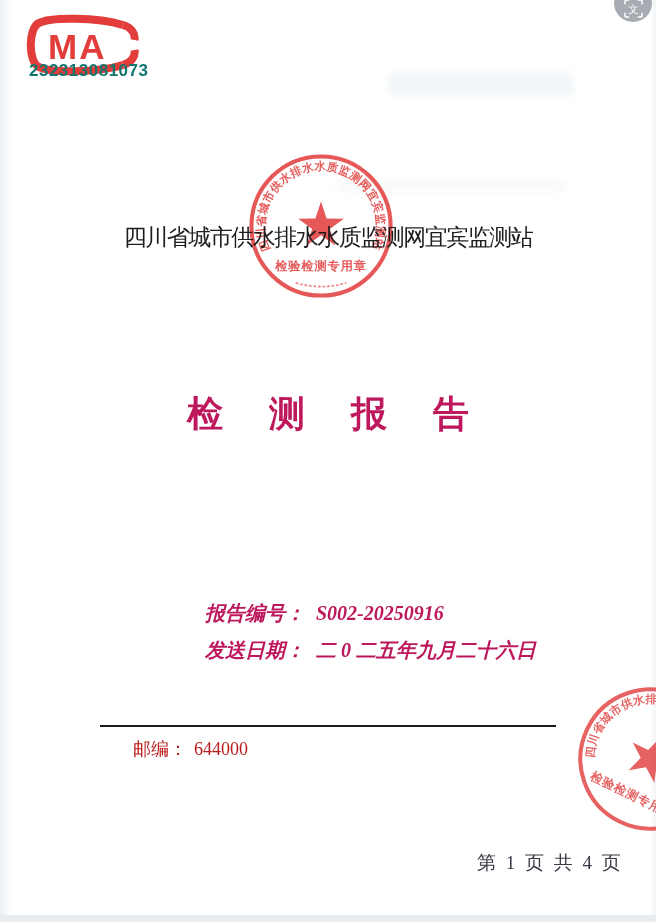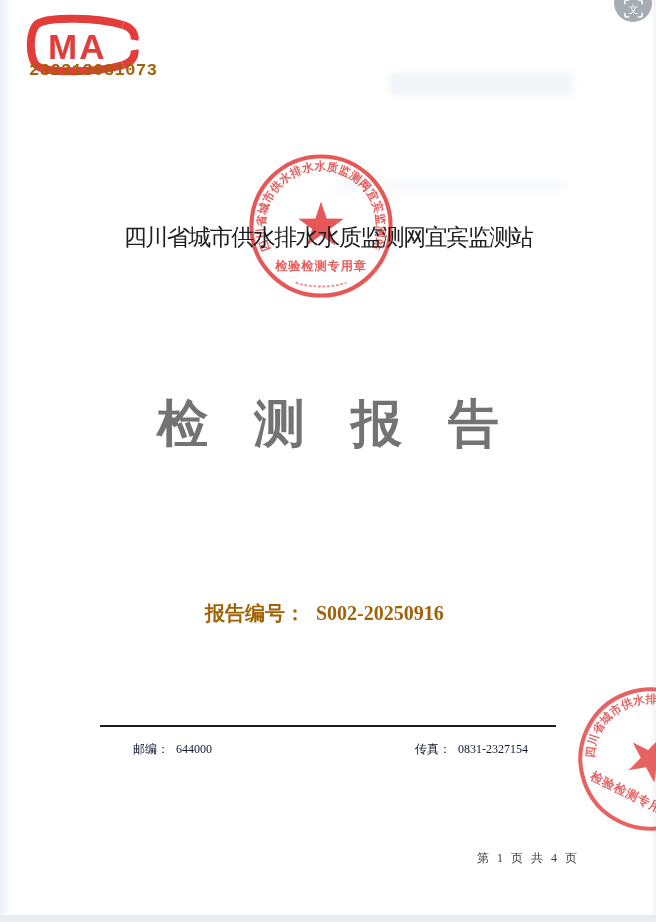--- a/index.html
+++ b/index.html
@@ -12,48 +12,48 @@
   
   .edge-left{left:0;top:0;bottom:0;width:12px;
     background:linear-gradient(to right,#eef1f4,rgba(255,255,255,0));}
   .edge-right{right:0;top:0;bottom:0;width:6px;
     background:linear-gradient(to left,#f1f3f5,rgba(255,255,255,0));}
   .edge-bottom{left:0;right:0;bottom:0;height:7px;background:#e9edf0;}
   .bleed{background:#e9eff4;filter:blur(3px);border-radius:6px;opacity:.55;}
 
   
   .cma{left:23px;top:14px;width:116px;height:64px;}
-  .cma-number{left:29px;top:61px;color:#a16207;
-    font-family:Liberation Mono, monospace;
+  .cma-number{left:29px;top:61px;color:#0f766e;
+    font-family:Liberation Sans, sans-serif;
     font-weight:bold;font-size:17px;letter-spacing:.5px;}
 
   
   .stamp-main{left:246px;top:151px;width:150px;height:150px;opacity:.85;}
   .stamp-corner{left:575px;top:684px;width:150px;height:150px;opacity:.8;
     transform:rotate(26deg);}
   .stamp-svg text{fill:#e23c3c;}
 
   .org-name{left:0;right:0;top:222px;text-align:center;z-index:3;
     font-size:23px;letter-spacing:-1.5px;color:#1d1d1f;font-weight:500;}
 
   .title-wrap{left:0;right:0;top:390px;text-align:center;z-index:3;}
-  .title{display:inline-block;font-size:51px;font-weight:bold;color:#737373;
+  .title{display:inline-block;font-size:36px;font-weight:bold;color:#be185d;
     letter-spacing:46px;margin-right:-46px;}
 
-  .report-info{left:205px;top:600px;font-size:20px;font-weight:bold;color:#a16207;}
+  .report-info{left:205px;top:600px;font-size:20px;font-weight:bold;color:#be185d;font-style:italic;}
   .report-row{height:26px;line-height:26px;margin-bottom:11px;white-space:nowrap;}
   .report-row .lbl{margin-right:6px;}
 
   .footer-rule{left:100px;top:725px;width:456px;height:2px;background:#1c1c1c;}
-  .footer{left:133px;top:739px;width:424px;font-size:12px;color:#0f172a;
+  .footer{left:133px;top:739px;width:424px;font-size:18px;color:#b91c1c;
     display:grid;grid-template-columns:282px auto;row-gap:1px;line-height:20px;}
   .footer .cell{white-space:nowrap;}
   .footer .lbl{margin-right:7px;}
 
-  .page-indicator{left:477px;top:850px;font-size:12px;color:#3a3a46;letter-spacing:2.5px;}
+  .page-indicator{left:477px;top:850px;font-size:19px;color:#3a3a46;letter-spacing:2.5px;}
 
   .ocr-btn{left:614px;top:-16px;width:38px;height:38px;border-radius:50%;
     background:rgba(158,165,171,.92);z-index:9;display:flex;align-items:flex-end;
     justify-content:center;padding-bottom:3px;box-sizing:border-box;cursor:pointer;}
 </style>
 </head>
 <body>
 
 <div class="abs edge-left"></div>
 <div class="abs edge-right"></div>
@@ -91,29 +91,30 @@
 
 <div class="abs title-wrap">
   <span class="title">检测报告</span>
 </div>
 
 <div class="abs report-info">
   <div class="report-row">
     <span class="lbl">报告编号：</span>
     <span>S002-20250916</span>
   </div>
+  <div class="report-row">
+    <span class="lbl">发送日期：</span>
+    <span>二 0 二五年九月二十六日</span>
+  </div>
 </div>
 
 <div class="abs footer-rule"></div>
 <div class="abs footer">
   <div class="cell">
     <span class="lbl">邮编：</span><span>644000</span>
-  </div>
-  <div class="cell">
-    <span class="lbl">传真：</span><span>0831-2327154</span>
   </div>
 </div>
 
 <div class="abs stamp-corner">
   <svg class="stamp-svg" width="150" height="150" viewBox="0 0 166 166">
     <circle cx="83" cy="83" r="77" fill="none" stroke="#e23c3c" stroke-width="4.5"></circle>
     <path id="ringPathB" d="M 26.8 109.2 A 62 62 0 1 1 139.2 109.2" fill="none"></path>
     <text font-size="12.6" font-weight="600" letter-spacing="0.4">
       <textPath href="#ringPathB">四川省城市供水排水水质监测网宜宾监测站</textPath>
     </text>

